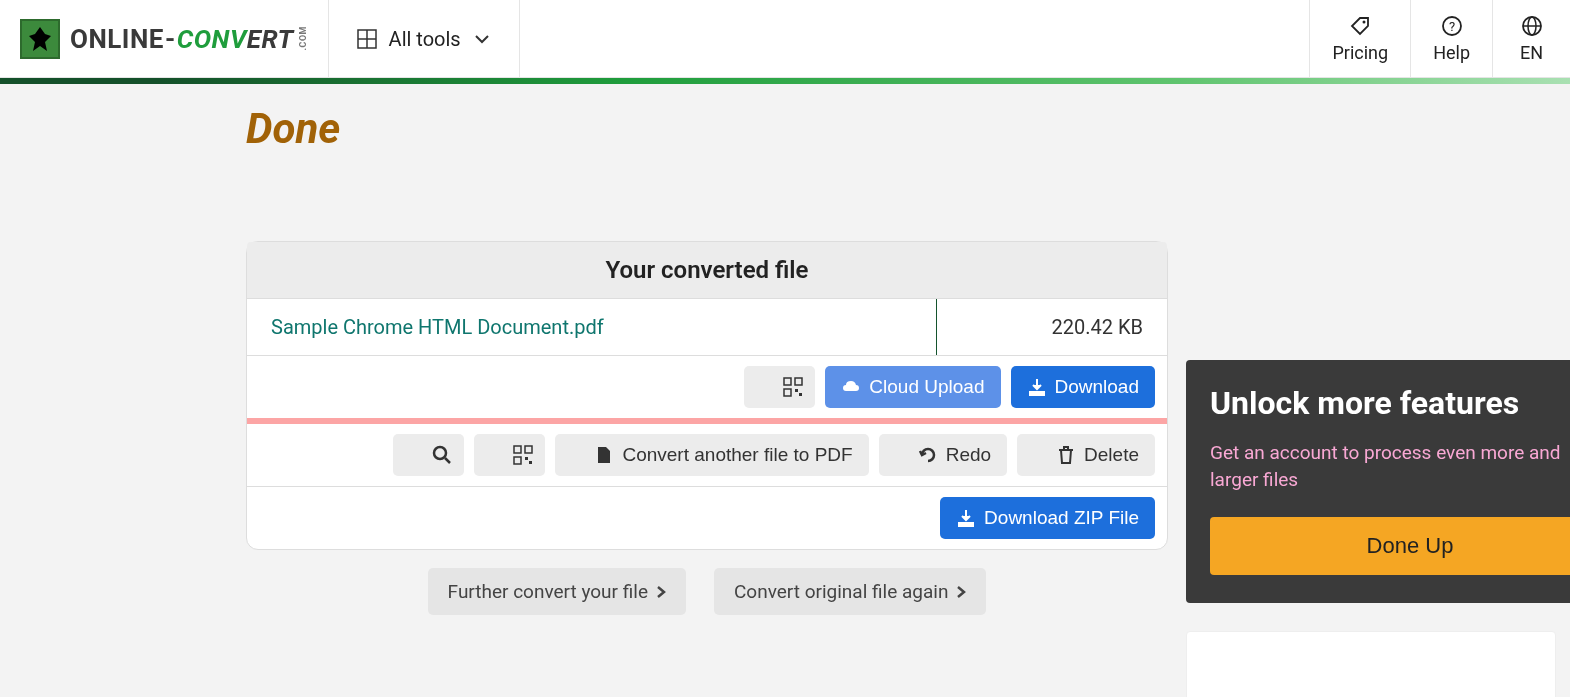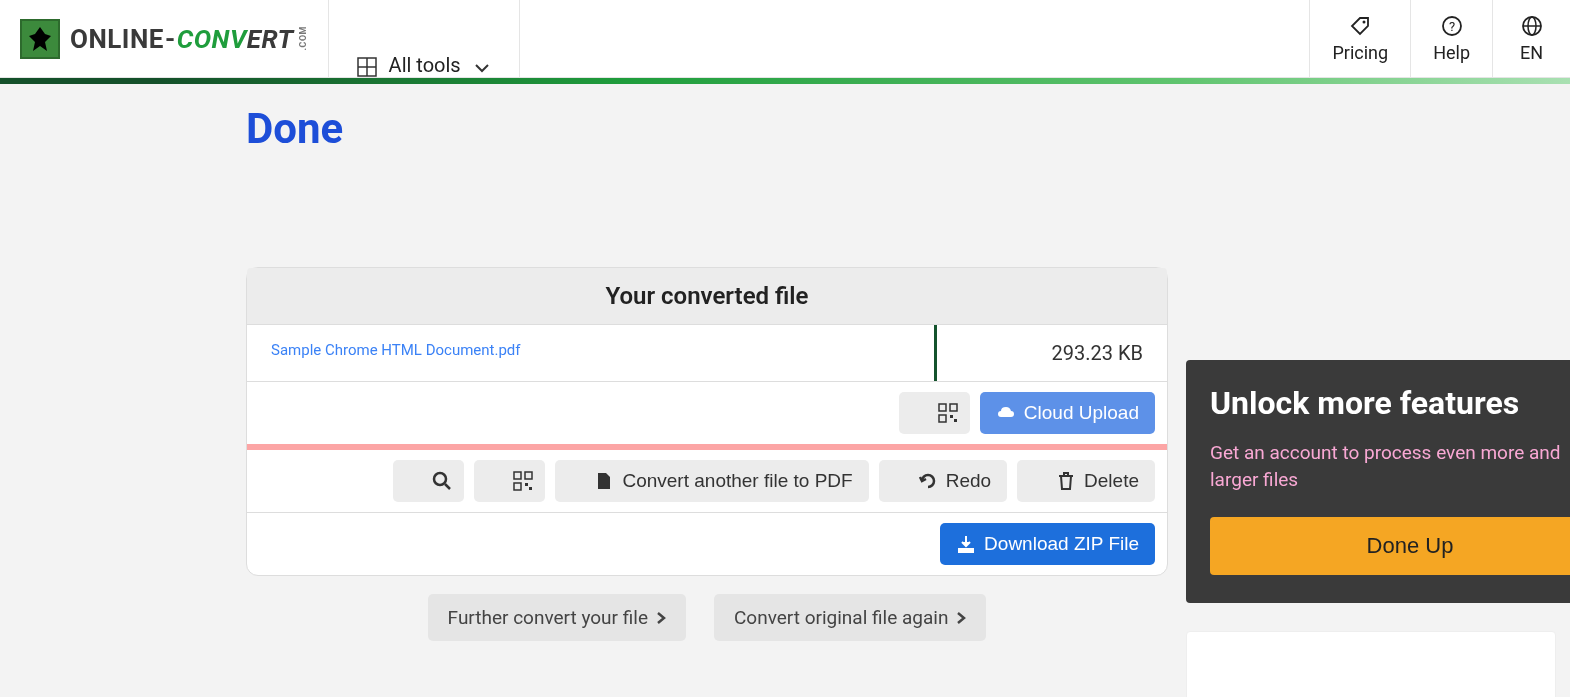--- a/index.html
+++ b/index.html
@@ -8,38 +8,38 @@
     .logo-section { display: flex; align-items: center; padding: 0 20px; border-right: 1px solid #e5e5e5; }
     .logo-mark { width: 40px; height: 40px; background: #3c8a3c; display: flex; align-items: center; justify-content: center; margin-right: 10px; border: 2px solid #2d6a2d; }
     .logo-mark svg { width: 30px; height: 30px; }
     .logo-text { font-size: 26px; font-weight: 700; letter-spacing: 0.5px; display: flex; align-items: baseline; }
     .logo-online { color: #3a3a3a; }
     .logo-dash { color: #3a3a3a; padding: 0 1px; }
     .logo-con { color: #1f9d3c; font-style: italic; }
     .logo-v { color: #1f9d3c; font-style: italic; }
     .logo-ert { color: #3a3a3a; font-style: italic; }
     .logo-com { font-size: 9px; color: #777; writing-mode: vertical-rl; transform: rotate(180deg); margin-left: 4px; align-self: center; }
-    .all-tools { display: flex; align-items: flex-end; gap: 12px; padding: 0 28px; border-right: 1px solid #e5e5e5; cursor: pointer; font-size: 20px; color: #222; }
+    .all-tools { display: flex; align-items: center; gap: 12px; padding: 0 28px; border-right: 1px solid #e5e5e5; cursor: pointer; font-size: 20px; color: #222; }
     .spacer { flex: 1; }
     .nav-item { display: flex; flex-direction: column; align-items: center; justify-content: center; padding: 0 22px; border-left: 1px solid #e5e5e5; cursor: pointer; font-size: 18px; color: #222; min-width: 78px; }
     .nav-item svg { width: 24px; height: 24px; margin-bottom: 4px; }
     .gradient-bar { height: 6px; background: linear-gradient(to right, #14502a 0%, #14502a 10%, #1f9d3c 40%, #5fc46e 75%, #a9e0b2 100%); }
 
     .main-wrap { display: flex; padding: 20px 0 0 0; }
     .left-gutter { width: 246px; flex-shrink: 0; }
     .center-col { width: 922px; flex-shrink: 0; }
     .right-gutter { width: 18px; flex-shrink: 0; }
     .right-col { flex: 1; padding-right: 0; }
 
-    h1.done { font-size: 42px; font-weight: 700; color: #1d4ed8; margin-bottom: 114px; }
+    h1.done { font-size: 42px; font-weight: 700; color: #a16207; margin-bottom: 88px; font-style: italic; }
 
     .panel { background: #fff; border: 1px solid #ddd; border-radius: 12px; }
     .panel-header { background: #ececec; border-bottom: 1px solid #ddd; padding: 14px; text-align: center; font-size: 24px; font-weight: 600; color: #222; border-radius: 4px 4px 0 0; }
     .file-row { display: flex; border-bottom: 1px solid #ddd; }
-    .file-name-cell { flex: 1; padding: 16px 24px; font-size: 15px; color: #3b82f6; border-right: 3px solid #14532d; }
+    .file-name-cell { flex: 1; padding: 16px 24px; font-size: 20px; color: #0f766e; border-right: 1px solid #14532d; }
     .file-size-cell { width: 230px; padding: 16px 24px; font-size: 20px; color: #333; text-align: right; }
     .action-row-1 { display: flex; justify-content: flex-end; gap: 10px; padding: 10px 12px; border-bottom: 6px solid #fca5a5; }
     .action-row-2 { display: flex; justify-content: flex-end; gap: 10px; padding: 10px 12px; border-bottom: 1px solid #ddd; }
     .action-row-3 { display: flex; justify-content: flex-end; padding: 10px 12px; }
 
     .btn { display: inline-flex; align-items: center; gap: 8px; padding: 10px 16px; border-radius: 5px; border: none; font-size: 19px; cursor: pointer; }
     .btn-icon-only { padding: 10px 12px; }
     .btn-light { background: #ececec; color: #333; padding-left: 39px; }
     .btn-blue-light { background: #5d91e8; color: #fff; }
     .btn-blue { background: #1d6fdc; color: #fff; }
@@ -113,37 +113,43 @@
 
 <div class="main-wrap">
   <div class="left-gutter"></div>
   <div class="center-col">
     <h1 class="done">Done</h1>
 
     <div class="panel">
       <div class="panel-header">Your converted file</div>
       <div class="file-row">
         <div class="file-name-cell">Sample Chrome HTML Document.pdf</div>
-        <div class="file-size-cell">293.23 KB</div>
+        <div class="file-size-cell">220.42 KB</div>
       </div>
       <div class="action-row-1">
         <button class="btn btn-light btn-icon-only">
           <svg viewBox="0 0 20 20">
               <rect x="1" y="1" width="7" height="7" fill="none" stroke="#333" stroke-width="1.5"></rect>
               <rect x="12" y="1" width="7" height="7" fill="none" stroke="#333" stroke-width="1.5"></rect>
               <rect x="1" y="12" width="7" height="7" fill="none" stroke="#333" stroke-width="1.5"></rect>
               <rect x="12" y="12" width="3" height="3" fill="#333"></rect>
               <rect x="16" y="16" width="3" height="3" fill="#333"></rect>
             </svg>
         </button>
         <button class="btn btn-blue-light">
           <svg viewBox="0 0 20 20">
               <path d="M5 14 Q2 14 2 11 Q2 8 5 8 Q5 4 10 4 Q14 4 15 8 Q18 8 18 11 Q18 14 15 14 Z" fill="#fff"></path>
             </svg>
           <span>Cloud Upload</span>
+        </button>
+        <button class="btn btn-blue">
+          <svg viewBox="0 0 20 20">
+              <path d="M10 2 L10 12 M6 8 L10 12 L14 8 M3 15 L17 15 L17 18 L3 18 Z" fill="#fff" stroke="#fff" stroke-width="2"></path>
+            </svg>
+          <span>Download</span>
         </button>
       </div>
       <div class="action-row-2">
         <button class="btn btn-light btn-icon-only">
           <svg viewBox="0 0 20 20">
               <circle cx="8" cy="8" r="6" fill="none" stroke="#333" stroke-width="2.5"></circle>
               <line x1="13" y1="13" x2="18" y2="18" stroke="#333" stroke-width="2.5"></line>
             </svg>
         </button>
         <button class="btn btn-light btn-icon-only">

